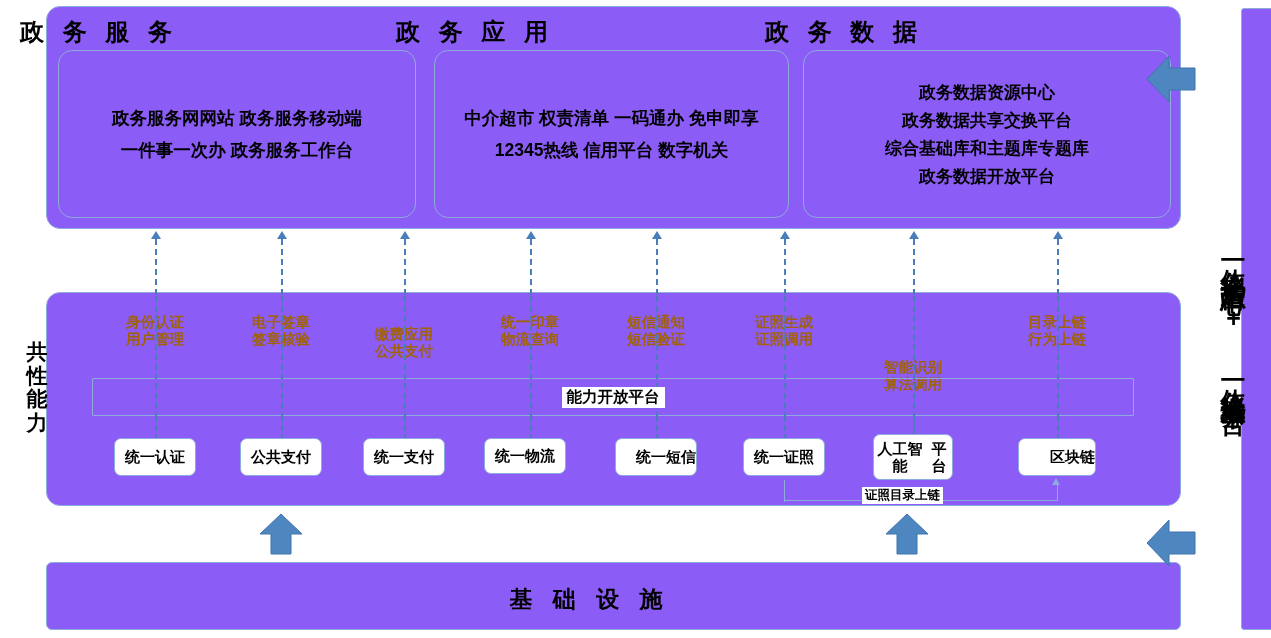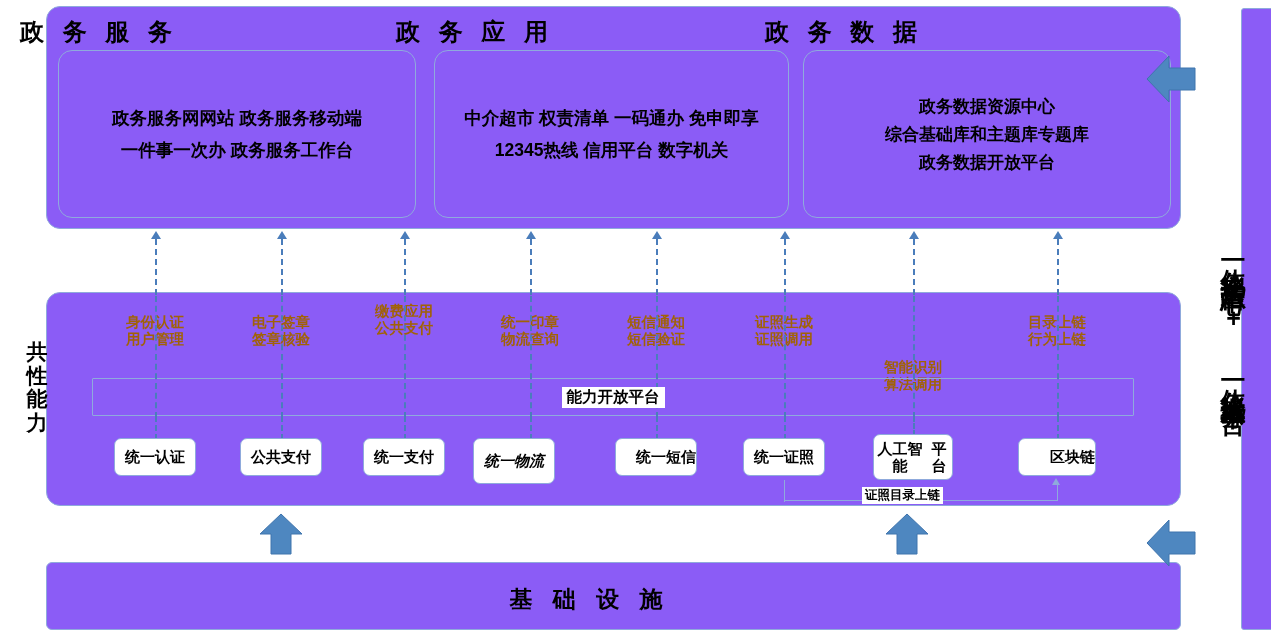--- a/index.html
+++ b/index.html
@@ -186,20 +186,21 @@
     <div class="rbox r14 pillar-inner" style="left:396px; top:50px; width:355px; height:168px;">
       <div class="pillar-line" style="font-size:17.5px; margin-bottom:8px;">中介超市 权责清单 一码通办 免申即享</div>
       <div class="pillar-line" style="font-size:17.5px;">12345热线 信用平台 数字机关</div>
     </div>
   </div>
 
   <div>
     <div class="pillar-title" style="left:765px; width:368px; top:16px;">政 务 数 据</div>
     <div class="rbox r14 pillar-inner" style="left:765px; top:50px; width:368px; height:168px;">
       <div class="pillar-line" style="font-size:17px; margin-bottom:5px;">政务数据资源中心</div>
+      <div class="pillar-line" style="font-size:17px; margin-bottom:5px;">政务数据共享交换平台</div>
       <div class="pillar-line" style="font-size:17px; margin-bottom:5px;">综合基础库和主题库专题库</div>
       <div class="pillar-line" style="font-size:17px;">政务数据开放平台</div>
     </div>
   </div>
 
   <div id="dashed-layer">
       <div class="dashline" style="left: 155px; top: 239px; height: 56px;"></div>
       <div class="dasharrow" style="left: 151px; top: 231px;"></div>
       <div class="dashline" style="left: 155px; top: 296px; height: 122px;"></div>
       <div class="dashline" style="left: 155px; top: 416px; height: 24px;"></div>
@@ -244,21 +245,21 @@
 
   <div id="colheads">
       <div class="colhead" style="left: 100px; top: 314px; width: 110px;">
         <div>身份认证</div>
         <div>用户管理</div>
       </div>
       <div class="colhead" style="left: 226px; top: 314px; width: 110px;">
         <div>电子签章</div>
         <div>签章核验</div>
       </div>
-      <div class="colhead" style="left: 349px; top: 303px; width: 110px;">
+      <div class="colhead" style="left: 349px; top: 326px; width: 110px;">
         <div>缴费应用</div>
         <div>公共支付</div>
       </div>
       <div class="colhead" style="left: 475px; top: 314px; width: 110px;">
         <div>统一印章</div>
         <div>物流查询</div>
       </div>
       <div class="colhead" style="left: 601px; top: 314px; width: 110px;">
         <div>短信通知</div>
         <div>短信验证</div>
@@ -284,21 +285,21 @@
   <div id="capboxes">
       <div class="capbox" style="left: 114px; width: 82px; top: 438px; height: 38px;">
         <div>统一认证</div>
       </div>
       <div class="capbox" style="left: 240px; width: 82px; top: 438px; height: 38px;">
         <div>公共支付</div>
       </div>
       <div class="capbox" style="left: 363px; width: 82px; top: 438px; height: 38px;">
         <div>统一支付</div>
       </div>
-      <div class="capbox" style="left: 473px; width: 82px; top: 438px; height: 46px; font-style: italic;">
+      <div class="capbox" style="left: 484px; width: 82px; top: 438px; height: 36px;">
         <div>统一物流</div>
       </div>
       <div class="capbox" style="left: 615px; width: 82px; top: 438px; height: 38px; padding-left: 20px;">
         <div>统一短信</div>
       </div>
       <div class="capbox" style="left: 743px; width: 82px; top: 438px; height: 38px;">
         <div>统一证照</div>
       </div>
       <div class="capbox" style="left: 873px; width: 80px; top: 434px; height: 46px;">
         <div>人工智能</div>

